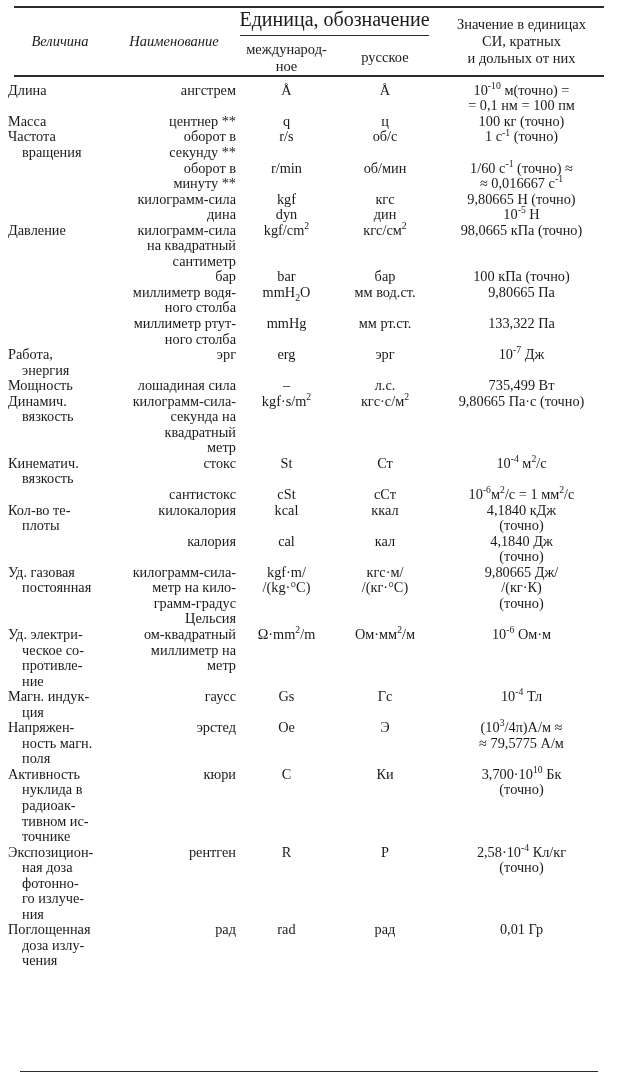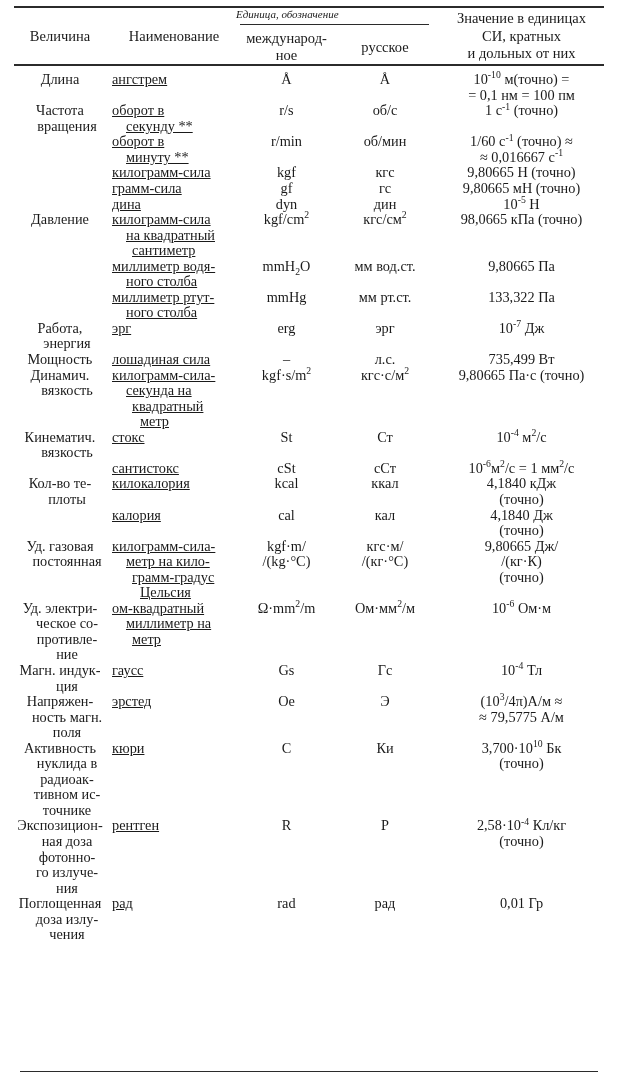--- a/index.html
+++ b/index.html
@@ -45,24 +45,23 @@
     line-height: 1.18;
     padding: 0;
   }
   .hdr-qty   { width: 104px; }
   .hdr-name  { width: 124px; }
   .hdr-intl  { width: 101px; }
   .hdr-rus   { width: 96px; }
   .hdr-si    { width: 177px; }
 
   .hdr-group {
-    font-size: 11px;
-    text-align: left;
+    font-size: 20px;
+    text-align: center;
     padding-bottom: 3px;
-    font-style: italic;
   }
   .subrule {
     height: 0;
     border-top: 1.9px solid #2b2b2b;
     margin: 0 4px 5px 4px;
   }
   .hdr-sub {
     font-size: 14.5px;
     line-height: 1.2;
     text-align: center;
@@ -70,31 +69,32 @@
   .hdr-si-cell {
     font-size: 14.5px;
     line-height: 1.22;
     text-align: center;
     vertical-align: middle;
   }
   .hdr-left-cell {
     font-size: 14.5px;
     text-align: center;
     vertical-align: middle;
+    font-style: italic;
   }
 
   
   .body-tbl td {
     padding: 0;
     vertical-align: top;
     font-size: 14.3px;
     line-height: 15.55px;
   }
-  .c-qty   { width: 104px; text-align: center;   padding-left: 2px; }
-  .c-name  { width: 124px; text-align: left; text-decoration: underline; }
+  .c-qty   { width: 104px; text-align: left;   padding-left: 2px; }
+  .c-name  { width: 124px; text-align: right; }
   .c-intl  { width: 101px; text-align: center; }
   .c-rus   { width: 96px;  text-align: center; }
   .c-si    { width: 177px; text-align: center; }
 
   .ln { display: block; white-space: pre; }
   .ind1 { padding-left: 14px; }
   .ind2 { padding-left: 20px; }
   .ind3 { padding-left: 28px; }
   .blank { visibility: hidden; }
 
@@ -171,20 +171,37 @@
             <span class="ln">Å</span>
             <span class="ln blank">&nbsp;</span>
           </td>
           <td class="c-si">
             <span class="ln">10<sup>-10</sup> м(точно) =</span>
             <span class="ln">= 0,1 нм = 100 пм</span>
           </td>
         </tr>
         <tr>
           <td class="c-qty">
+            <span class="ln">Масса</span>
+          </td>
+          <td class="c-name">
+            <span class="ln">центнер **</span>
+          </td>
+          <td class="c-intl">
+            <span class="ln">q</span>
+          </td>
+          <td class="c-rus">
+            <span class="ln">ц</span>
+          </td>
+          <td class="c-si">
+            <span class="ln">100 кг (точно)</span>
+          </td>
+        </tr>
+        <tr>
+          <td class="c-qty">
             <span class="ln">Частота</span>
             <span class="ln ind1">вращения</span>
           </td>
           <td class="c-name">
             <span class="ln">оборот в</span>
             <span class="ln ind1">секунду **</span>
           </td>
           <td class="c-intl">
             <span class="ln">r/s</span>
             <span class="ln blank">&nbsp;</span>
@@ -228,37 +245,20 @@
             <span class="ln">килограмм-сила</span>
           </td>
           <td class="c-intl">
             <span class="ln">kgf</span>
           </td>
           <td class="c-rus">
             <span class="ln">кгс</span>
           </td>
           <td class="c-si">
             <span class="ln">9,80665 Н (точно)</span>
-          </td>
-        </tr>
-        <tr>
-          <td class="c-qty">
-            <span class="ln blank">&nbsp;</span>
-          </td>
-          <td class="c-name">
-            <span class="ln">грамм-сила</span>
-          </td>
-          <td class="c-intl">
-            <span class="ln">gf</span>
-          </td>
-          <td class="c-rus">
-            <span class="ln">гс</span>
-          </td>
-          <td class="c-si">
-            <span class="ln">9,80665 мН (точно)</span>
           </td>
         </tr>
         <tr>
           <td class="c-qty">
             <span class="ln blank">&nbsp;</span>
           </td>
           <td class="c-name">
             <span class="ln">дина</span>
           </td>
           <td class="c-intl">
@@ -289,20 +289,37 @@
           </td>
           <td class="c-rus">
             <span class="ln">кгс/см<sup>2</sup></span>
             <span class="ln blank">&nbsp;</span>
             <span class="ln blank">&nbsp;</span>
           </td>
           <td class="c-si">
             <span class="ln">98,0665 кПа (точно)</span>
             <span class="ln blank">&nbsp;</span>
             <span class="ln blank">&nbsp;</span>
+          </td>
+        </tr>
+        <tr>
+          <td class="c-qty">
+            <span class="ln blank">&nbsp;</span>
+          </td>
+          <td class="c-name">
+            <span class="ln">бар</span>
+          </td>
+          <td class="c-intl">
+            <span class="ln">bar</span>
+          </td>
+          <td class="c-rus">
+            <span class="ln">бар</span>
+          </td>
+          <td class="c-si">
+            <span class="ln">100 кПа (точно)</span>
           </td>
         </tr>
         <tr>
           <td class="c-qty">
             <span class="ln blank">&nbsp;</span>
             <span class="ln blank">&nbsp;</span>
           </td>
           <td class="c-name">
             <span class="ln">миллиметр водя-</span>
             <span class="ln ind1">ного столба</span>

